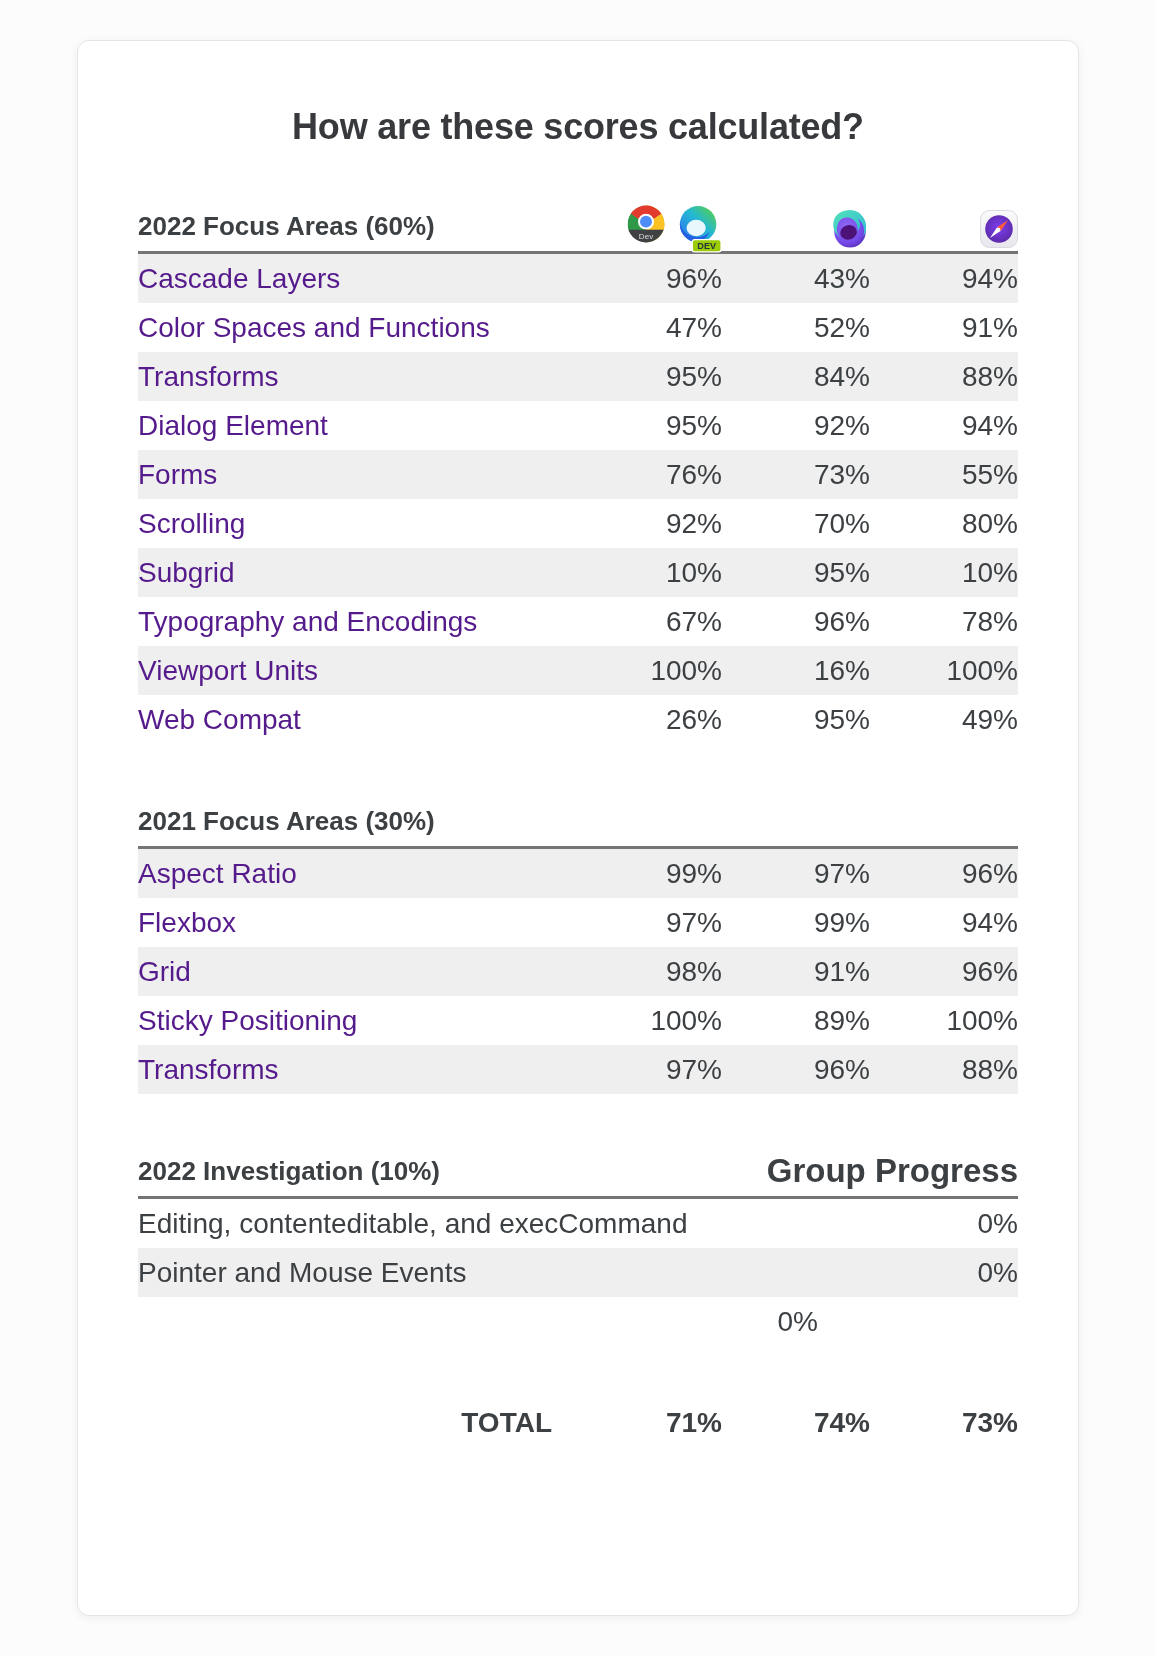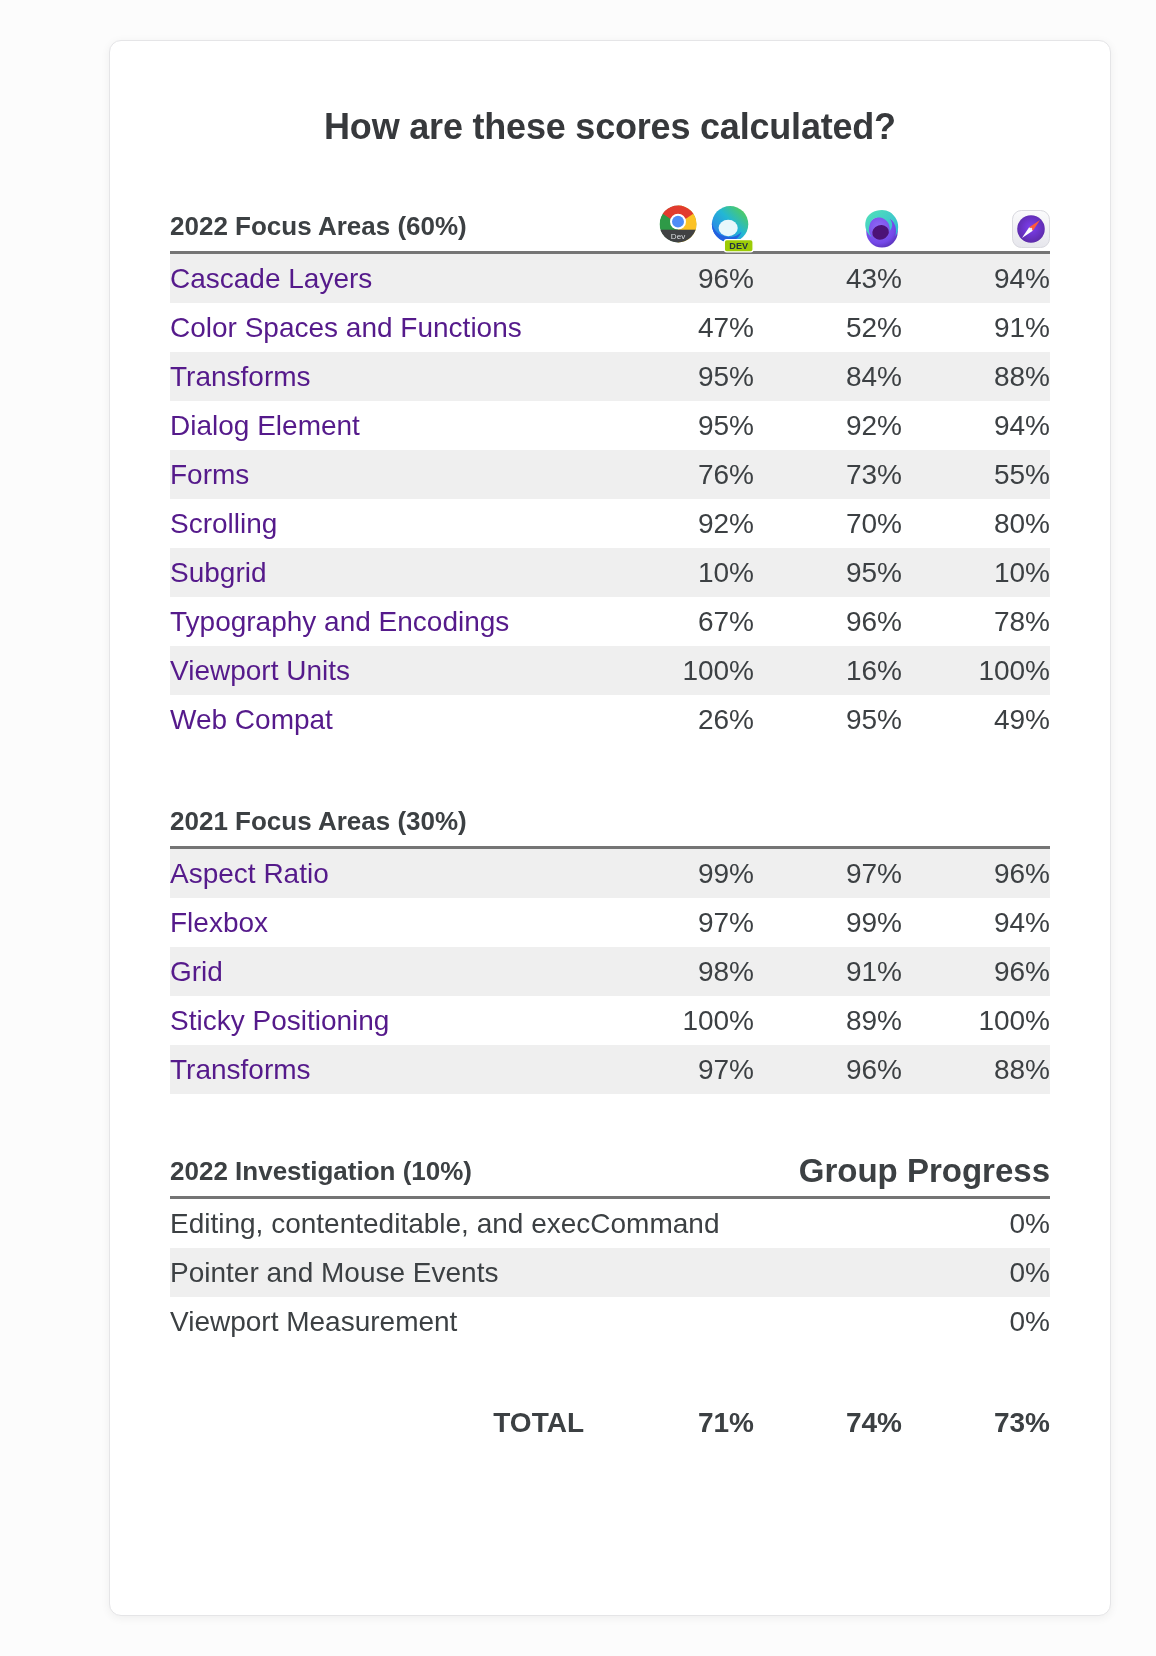--- a/index.html
+++ b/index.html
@@ -8,21 +8,20 @@
     background:#fcfcfc;
     font-family:"Liberation Sans",sans-serif;
     color:#3c4043;
   }
   .card{
     position:absolute;left:77px;top:40px;width:1002px;height:1576px;
     box-sizing:border-box;background:#ffffff;
     border:1px solid #e5e5e7;border-radius:12px;
     box-shadow:0 2px 10px rgba(0,0,0,.06);
     overflow:hidden;
-    margin-left:32px;
   }
   .content{margin:0 60px;}
   h1.title{
     margin:64px 0 0;font-size:36px;line-height:44px;font-weight:700;
     text-align:center;color:#37393c;letter-spacing:-.2px;
   }
   .shead{
     margin-top:52px;height:50px;border-bottom:3px solid #757575;
     display:grid;grid-template-columns:1fr 148px 148px 148px;align-items:center;
   }
@@ -239,21 +238,20 @@
     <div class="tbody even">
       <div class="trow inv">
         <span class="invlabel">Editing, contenteditable, and execCommand</span>
         <span class="tpct">0%</span>
       </div>
       <div class="trow inv">
         <span class="invlabel">Pointer and Mouse Events</span>
         <span class="tpct">0%</span>
       </div>
       <div class="trow inv">
-        <span class="invlabel">Viewport Measurement</span>
         <span class="tpct">0%</span>
       </div>
     </div>
 
     <div class="trow totalrow">
       <span class="tlab">TOTAL</span>
       <span class="tpct">71%</span>
       <span class="tpct">74%</span>
       <span class="tpct">73%</span>
     </div>

